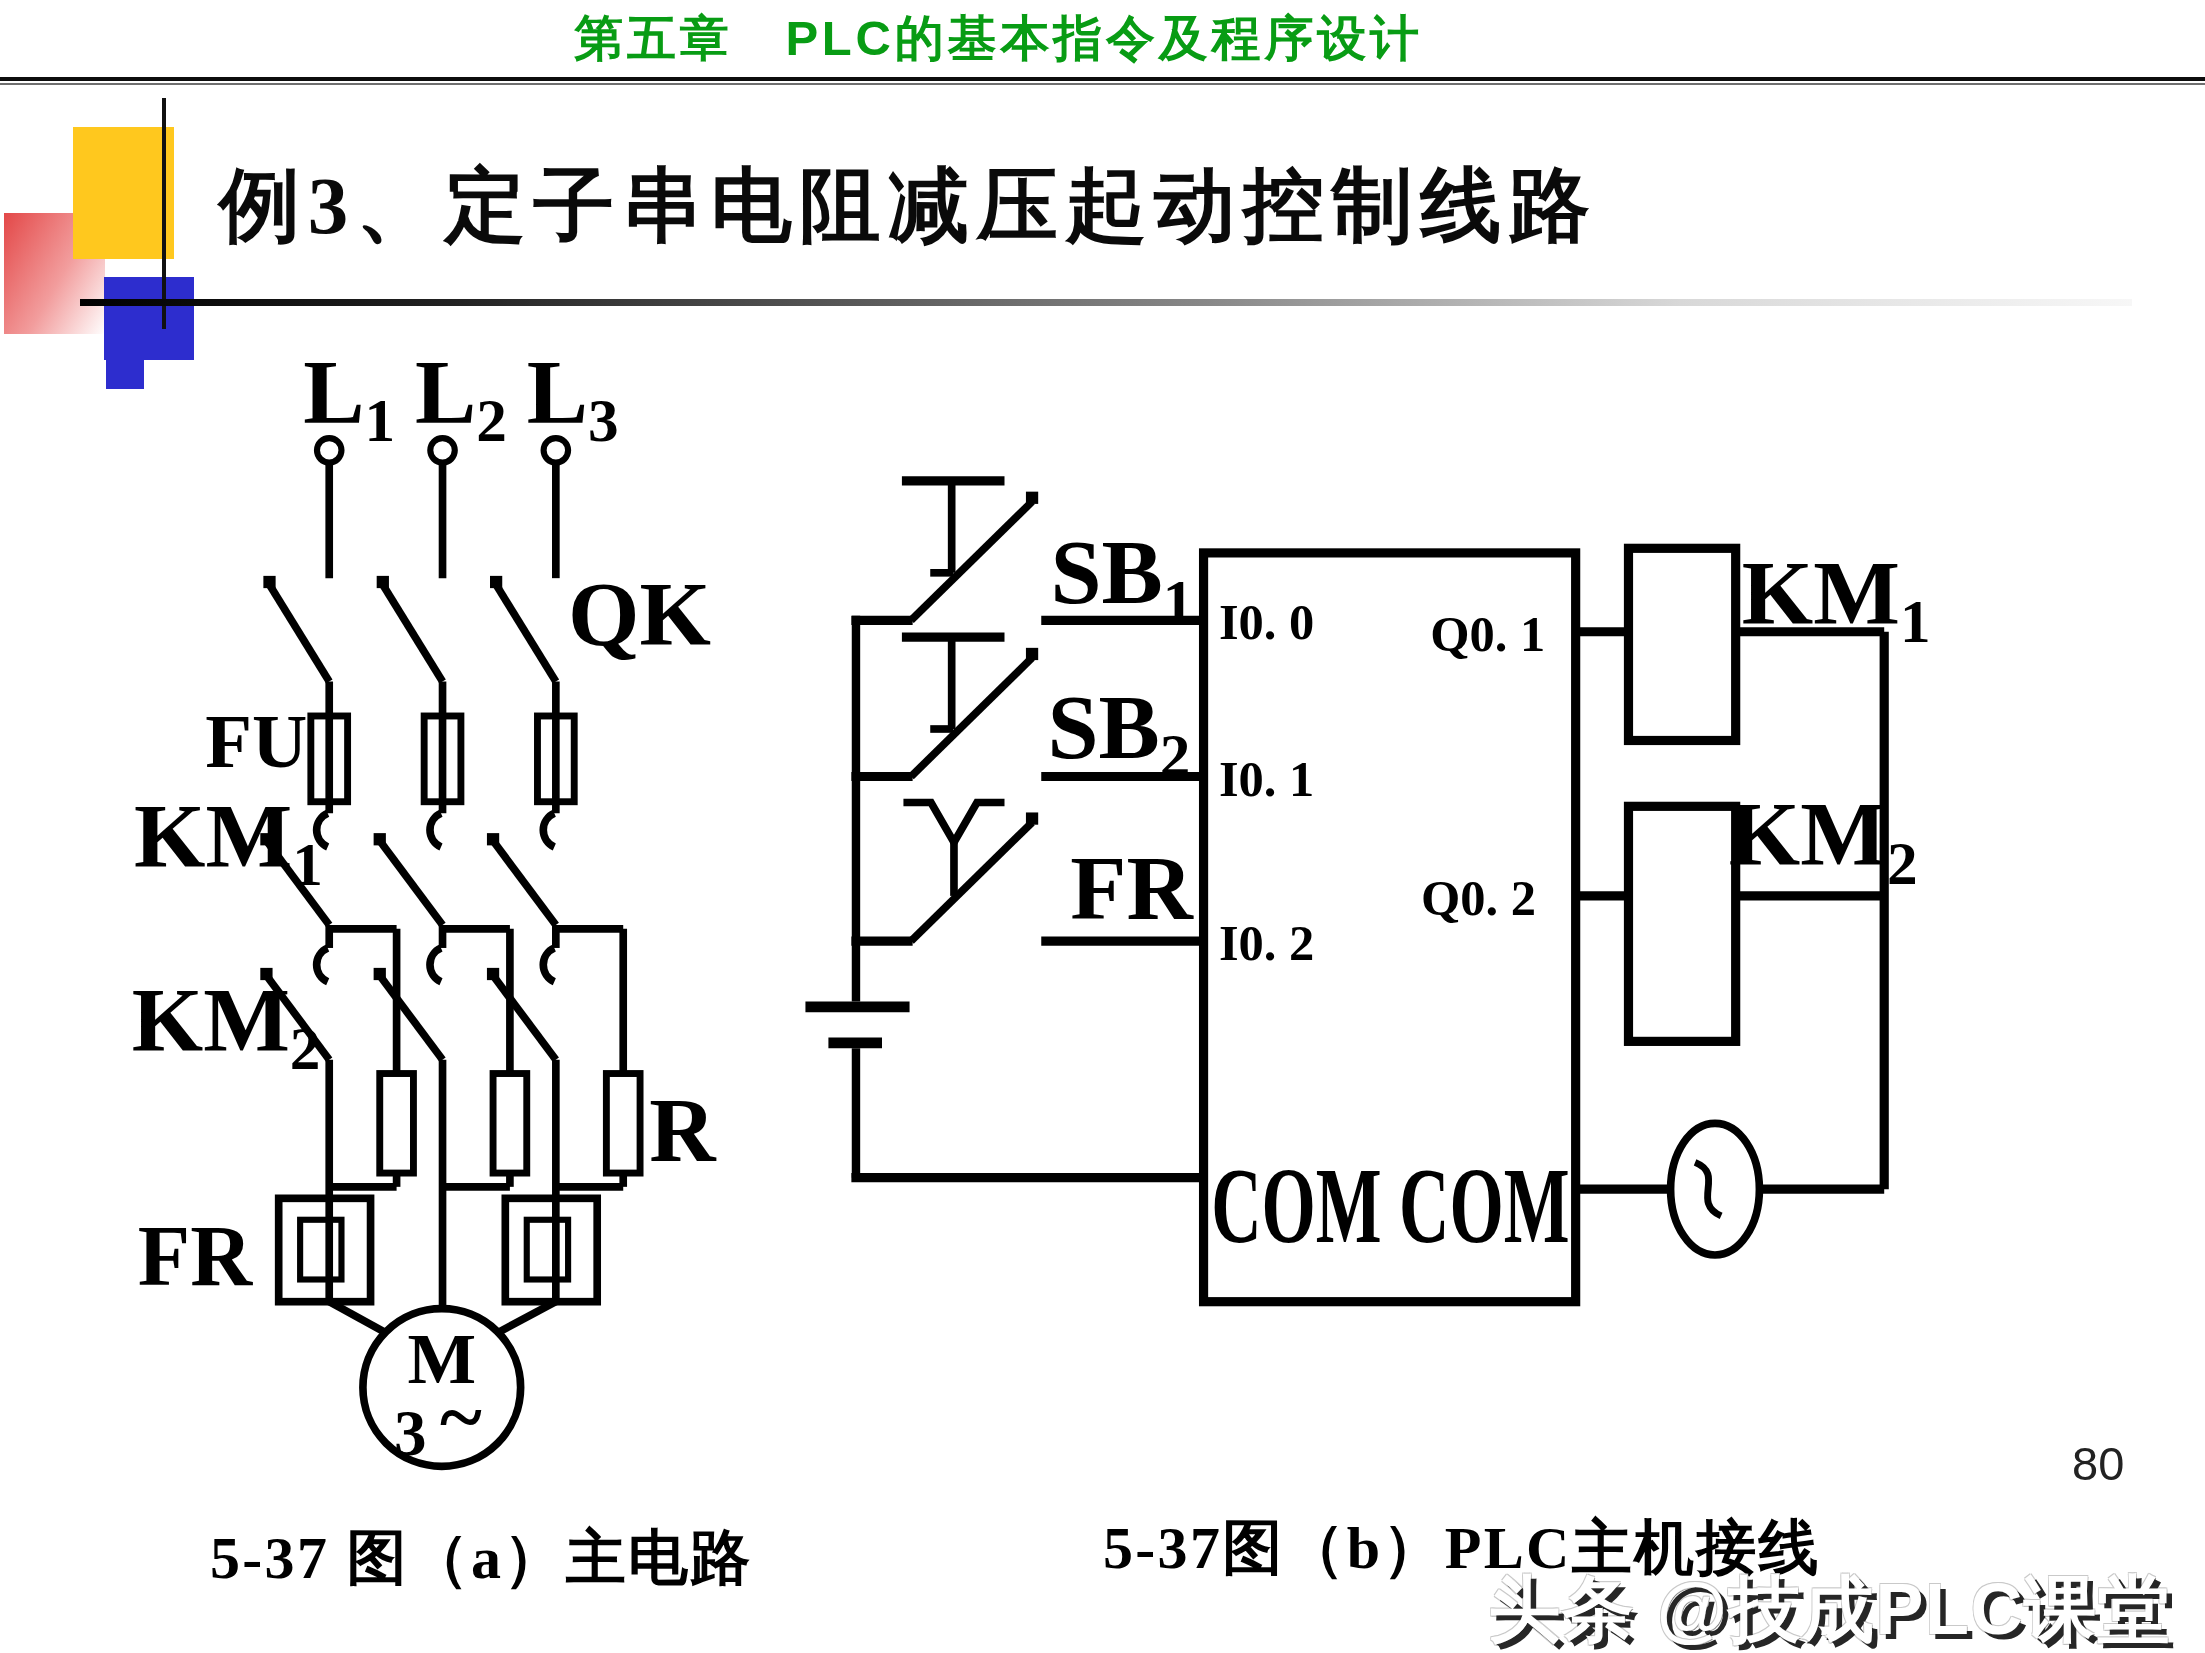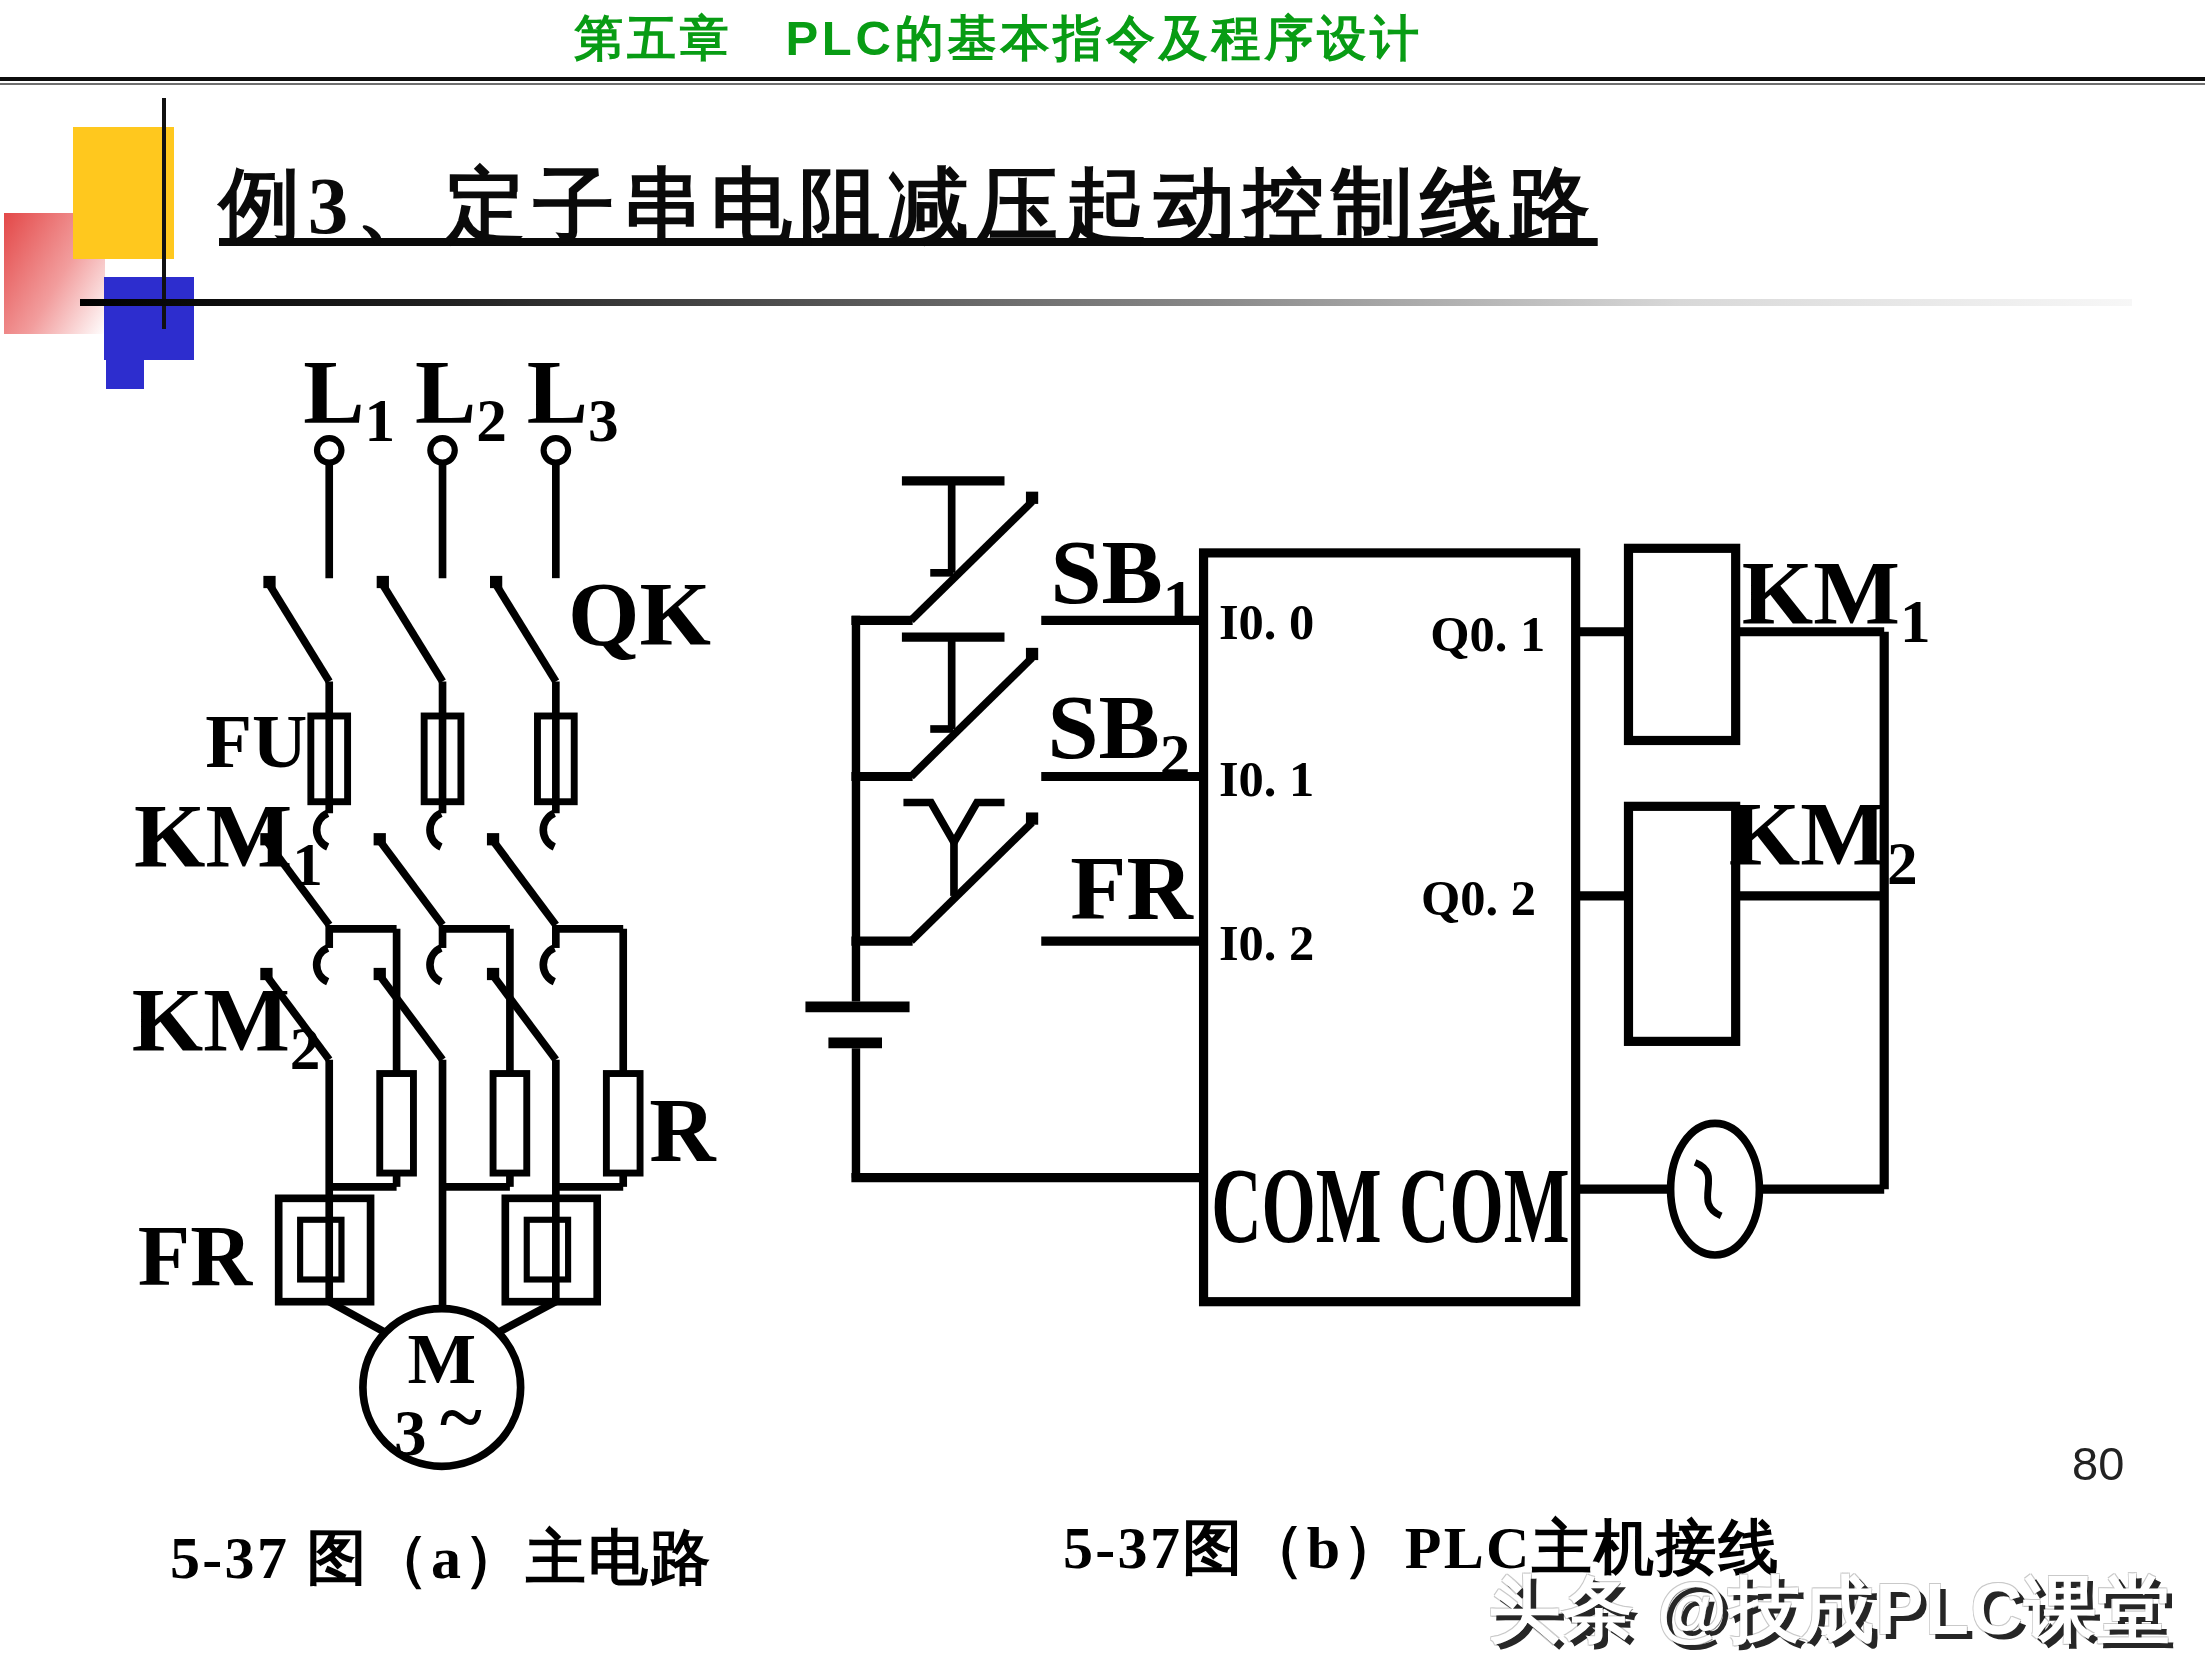--- a/index.html
+++ b/index.html
@@ -10,22 +10,22 @@
        letter-spacing:3.8px;color:#089c14;font-family:"Liberation Sans",sans-serif;}
   .rule1{top:77px;left:0;width:2205px;height:3.8px;background:#0d0d0d;}
   .rule2{top:83px;left:0;width:2205px;height:2.3px;background:#6f6f6f;}
   .dec-y{left:73px;top:127px;width:101px;height:132px;}
   .dec-p{left:3.8px;top:213px;width:101px;height:121px;}
   .dec-b{left:104px;top:277px;width:90px;height:83px;}
   .dec-b2{left:106px;top:358px;width:38px;height:31px;}
   .dec-v{left:162px;top:98px;width:3.8px;height:231px;background:#111;}
   .grad{left:80px;top:299px;width:2052px;height:6.9px;
         background:linear-gradient(to right,#000 0%,#222 18%,#888 55%,#d8d8d8 78%,#f7f7f7 100%);}
-  .ttl{left:219px;top:152px;font-size:81px;font-weight:bold;color:#0a0a0a;letter-spacing:7.7px;text-decoration:underline;}
-  .cap{font-size:60px;font-weight:bold;color:#000;letter-spacing:2.3px;}
+  .ttl{left:219px;top:152px;font-size:81px;font-weight:bold;color:#0a0a0a;letter-spacing:7.7px;}
+  .cap{font-size:60px;font-weight:bold;color:#000;letter-spacing:2.3px;margin-left:40px;}
   .capa{left:170px;top:1518px;}
   .capb{left:1063px;top:1508px;}
   .pgnum{left:2072px;top:1436px;font-size:47px;color:#222;font-family:"Liberation Sans",sans-serif;}
   .wm{top:1562px;right:34px;font-size:72px;font-weight:bold;color:#fff;letter-spacing:1.5px;
       font-family:"Liberation Sans",sans-serif;
       text-shadow:5.4px 5.4px 0 #262626,-0.8px -0.8px 0 #c9c9c9,0.8px -0.8px 0 #c9c9c9,-0.8px 0.8px 0 #c9c9c9,0.8px 0.8px 0 #8a8a8a;}
   svg text{fill:#000;}
   .flbl{font:bold 120px "Liberation Serif","DejaVu Serif",serif;}
   .fsml{font:bold 100px "Liberation Serif","DejaVu Serif",serif;}
   .sub{font-size:80px;font-weight:bold;}

